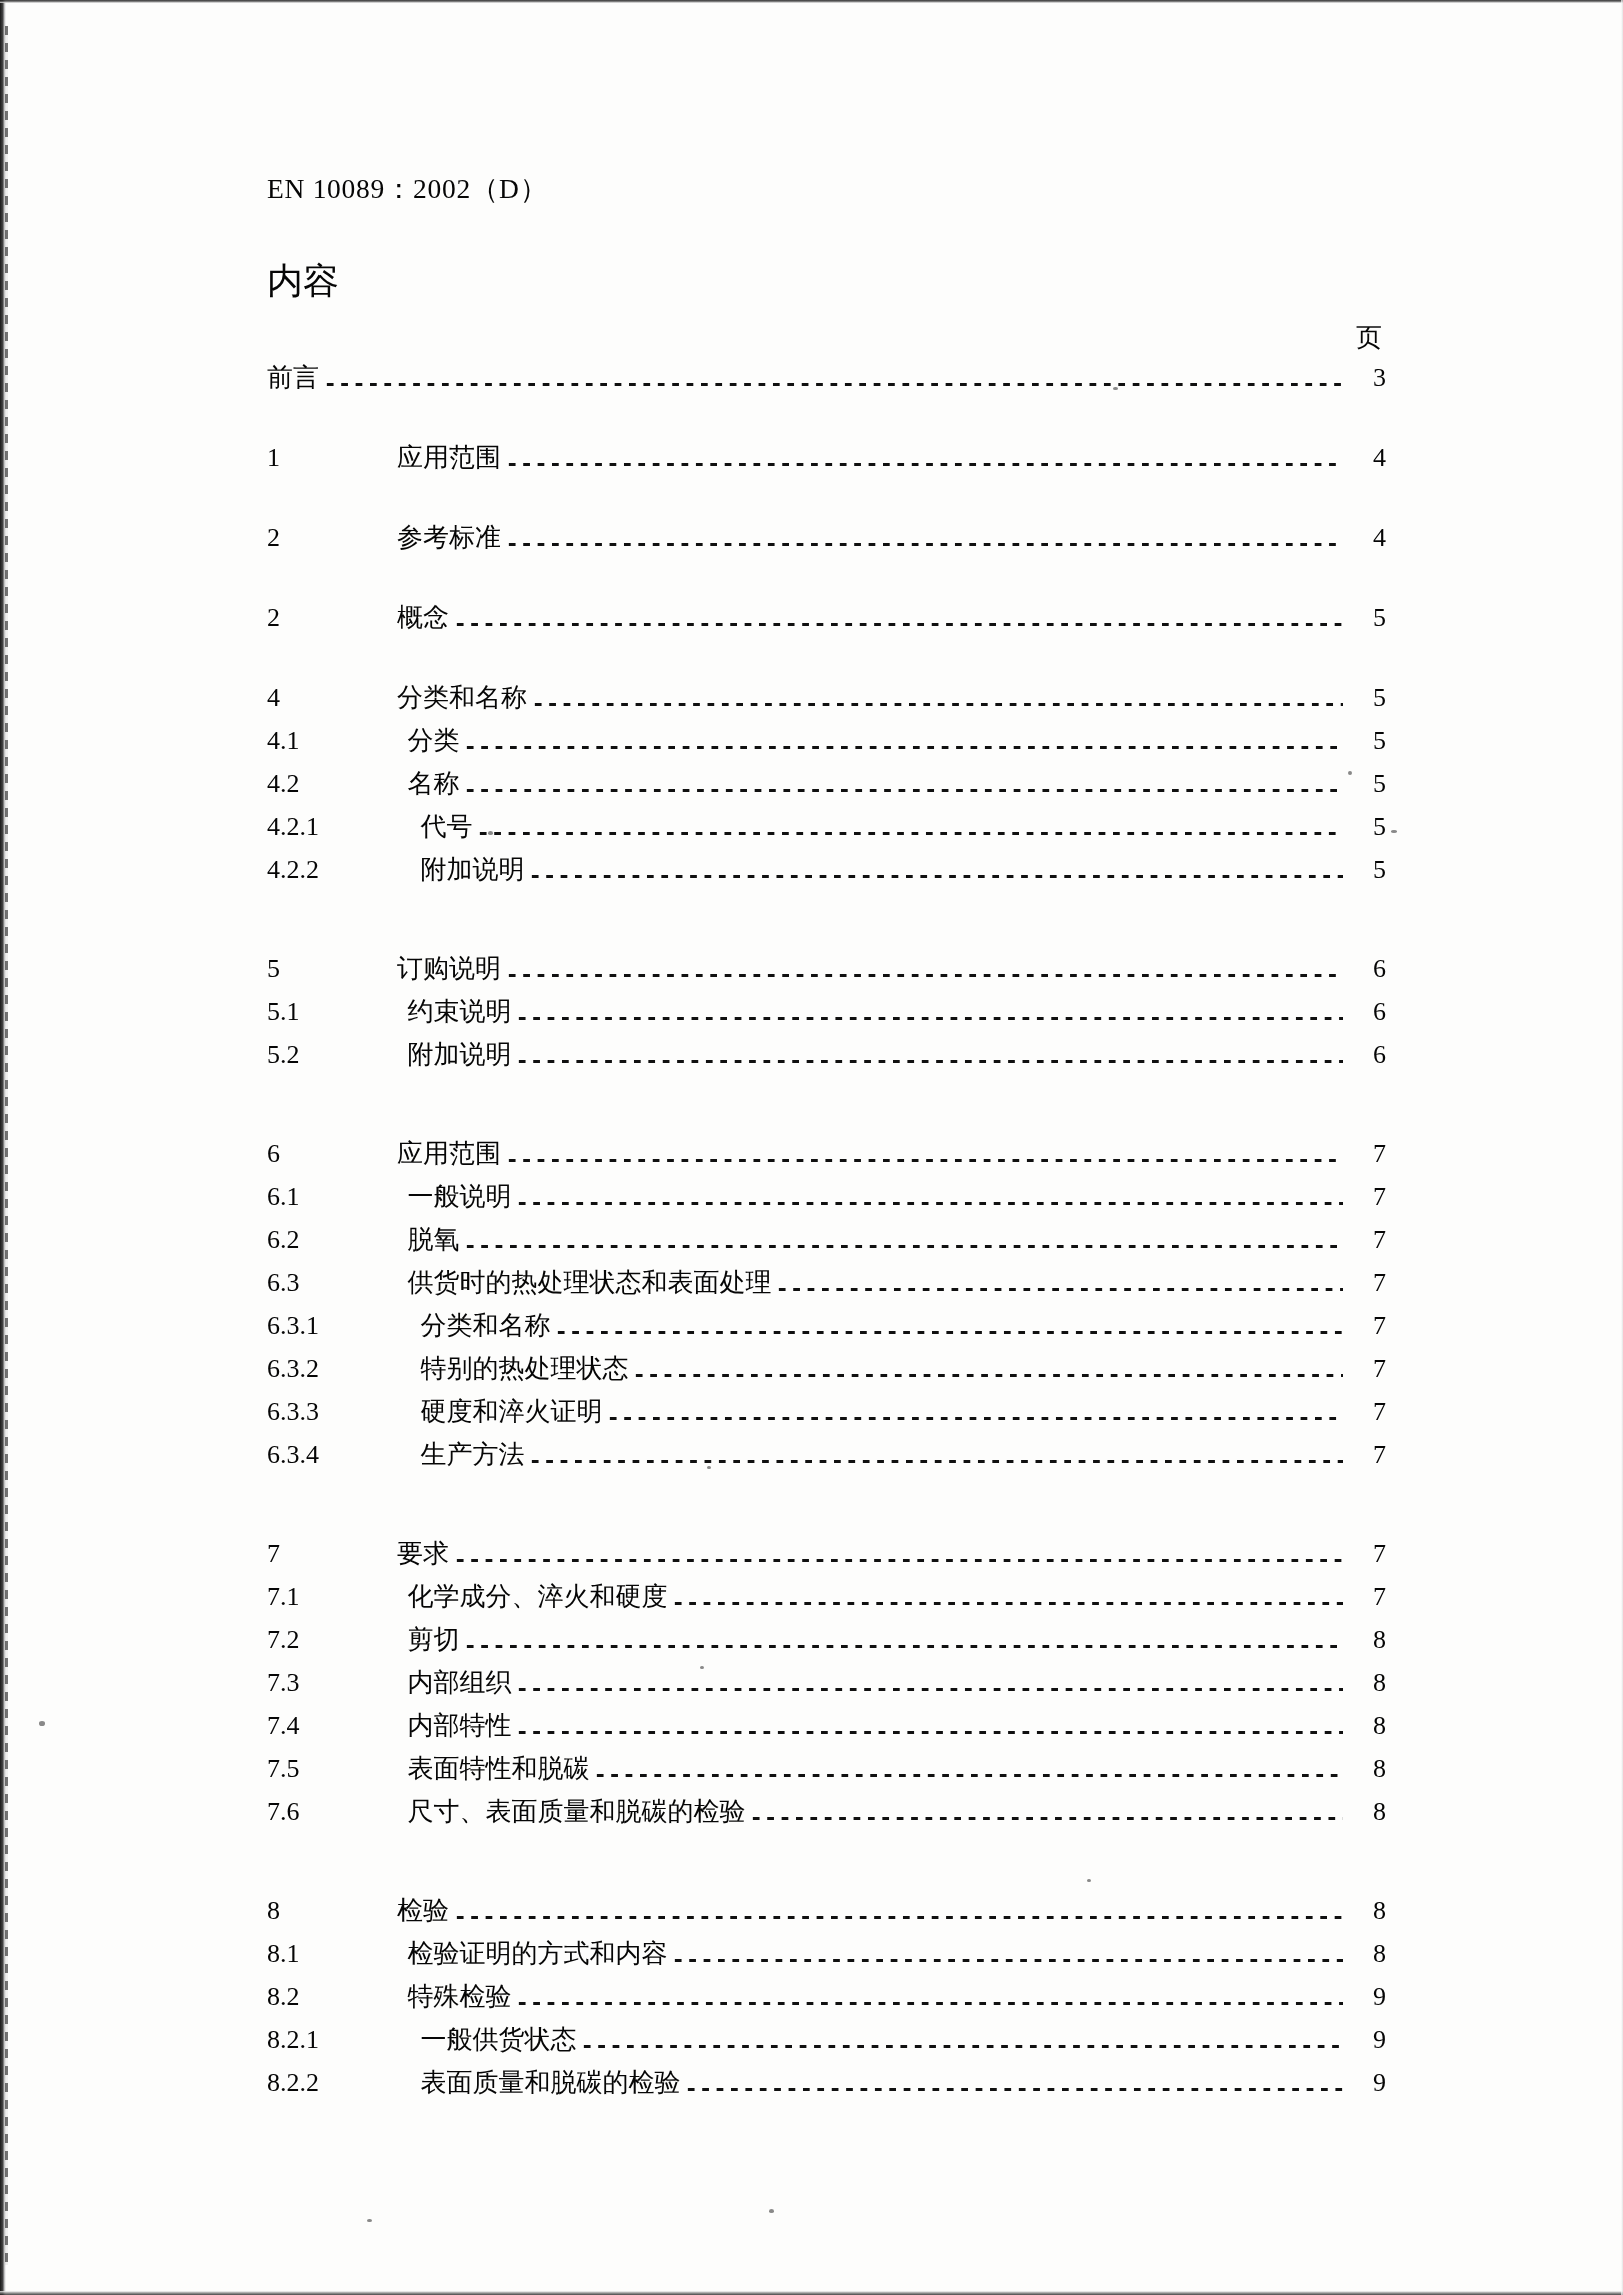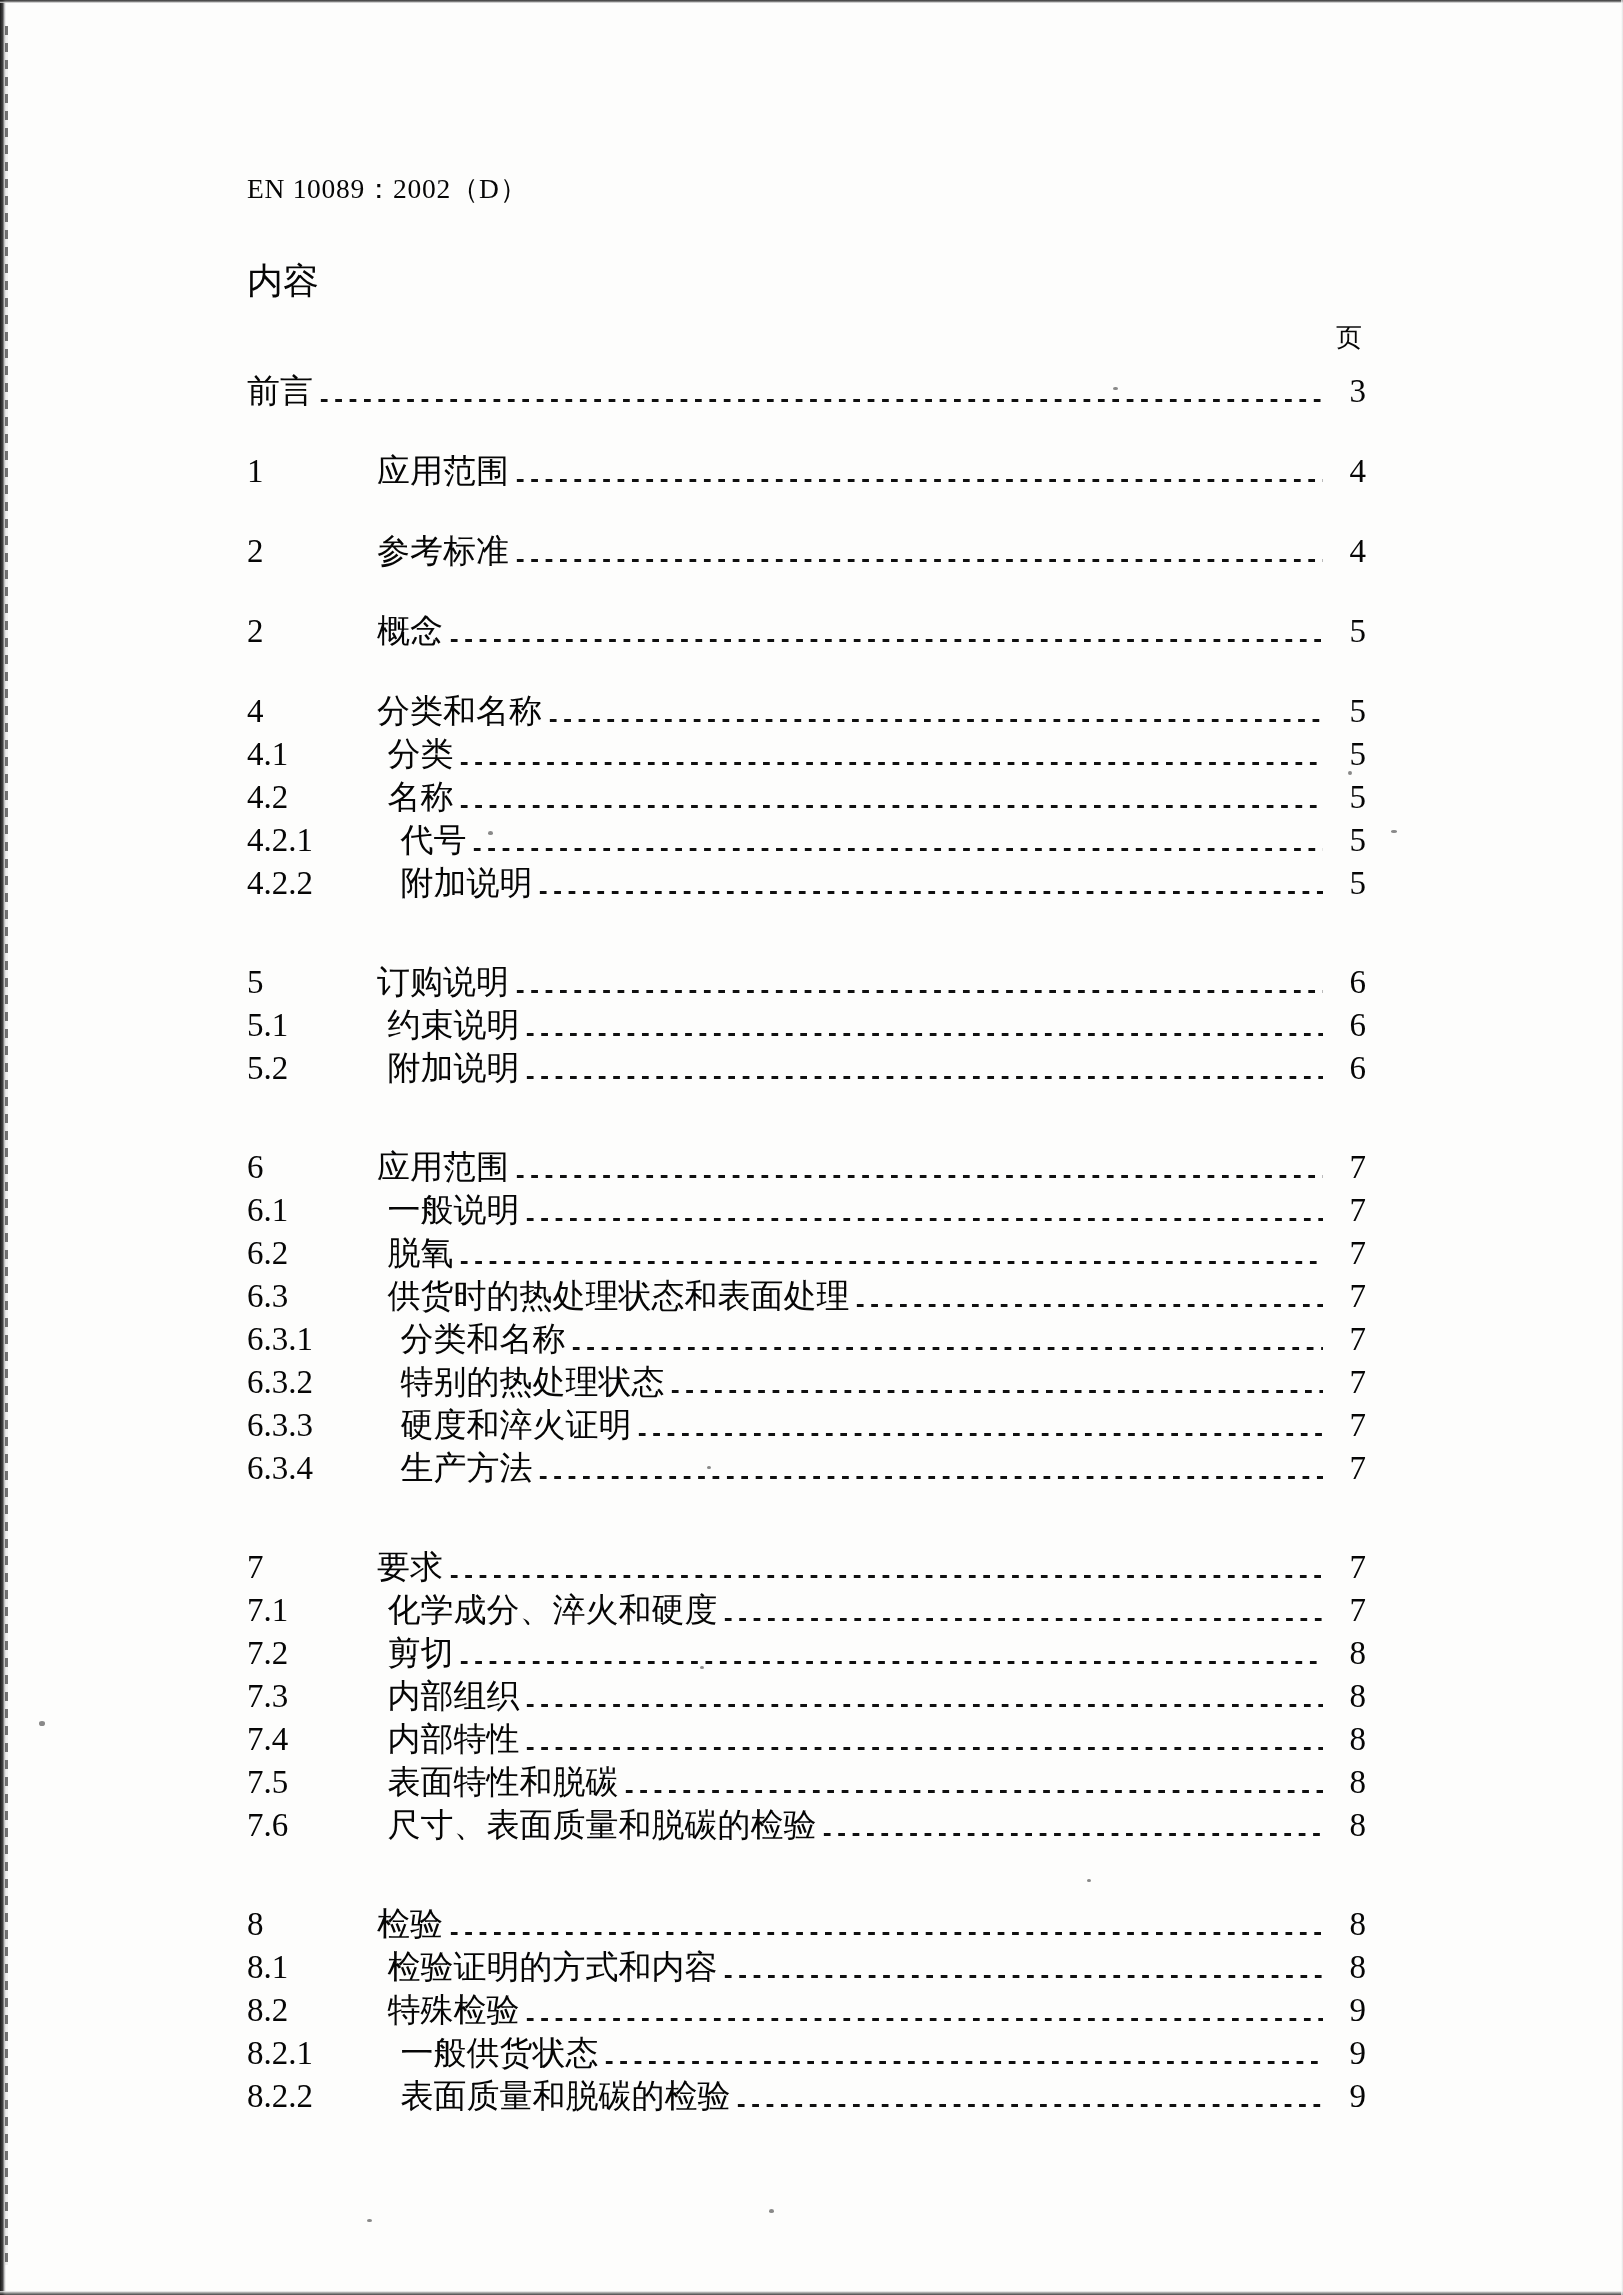--- a/index.html
+++ b/index.html
@@ -88,22 +88,21 @@
     text-align: right;
     font-size: 26px;
     line-height: 1;
     margin: 0 0 14.4px 0;
     padding-right: 3.9px;
   }
 
   
   .toc-row {
     display: flex;
-    align-items: flex-end;
-    font-size: 33px;
+    font-size: 26px;
     line-height: 1.0;
     height: 43px;
   }
 
   .toc-num {
     flex: 0 0 auto;
     width: 130px;
     white-space: pre;
   }
 
@@ -138,21 +137,21 @@
   }
   .gap-md { height: 37px; }
   .gap-lg { height: 56px; }
 
   
   .lvl-0 { padding-left: 0px; }
   .lvl-1 { padding-left: 10.5px; }
   .lvl-2 { padding-left: 23.6px; }
 
   
-  .content { filter: contrast(1.04); }
+  .content { filter: contrast(1.04); margin-left: 20px; }
 </style>
 </head>
 <body>
 
 <div class="page">
 
   <div class="scan-edge-left"></div>
   <div class="scan-edge-left2"></div>
   <div class="scan-edge-top"></div>
   <div class="scan-edge-bottom"></div>

